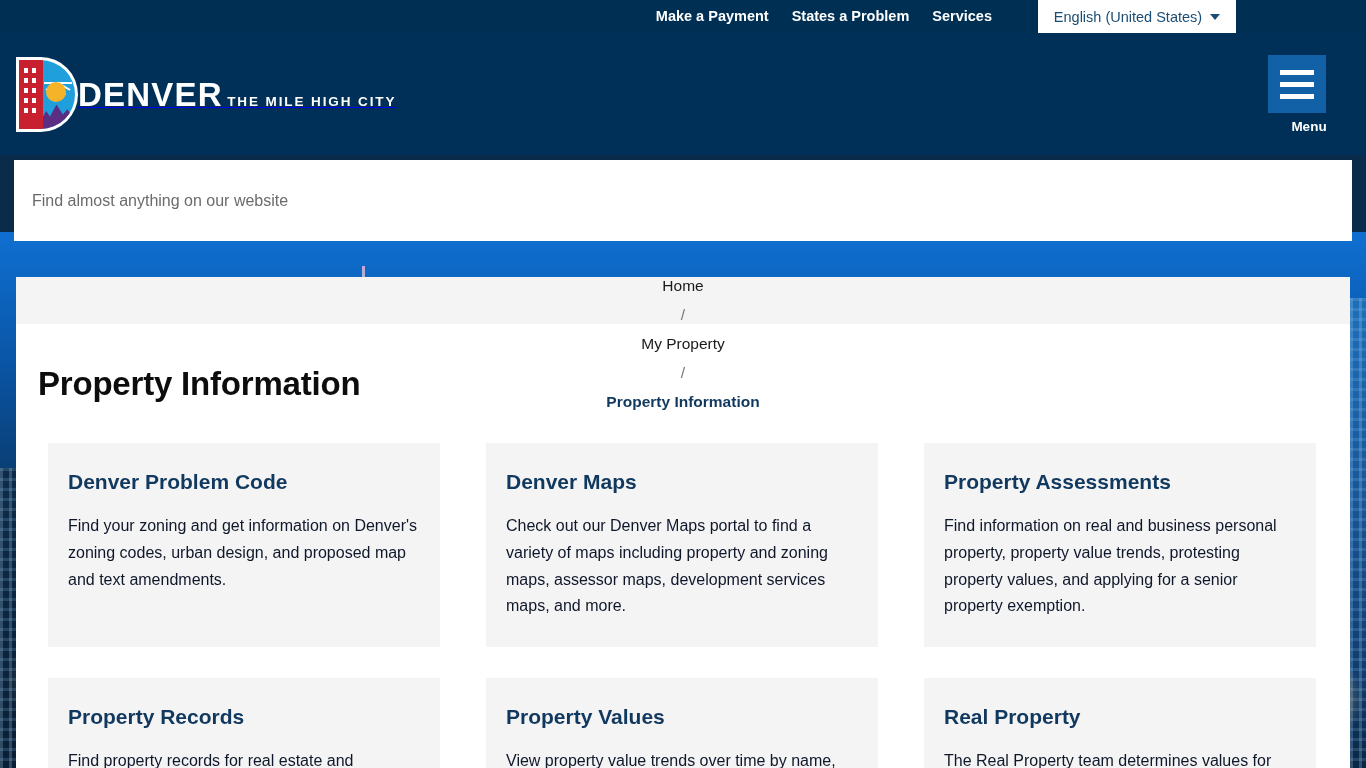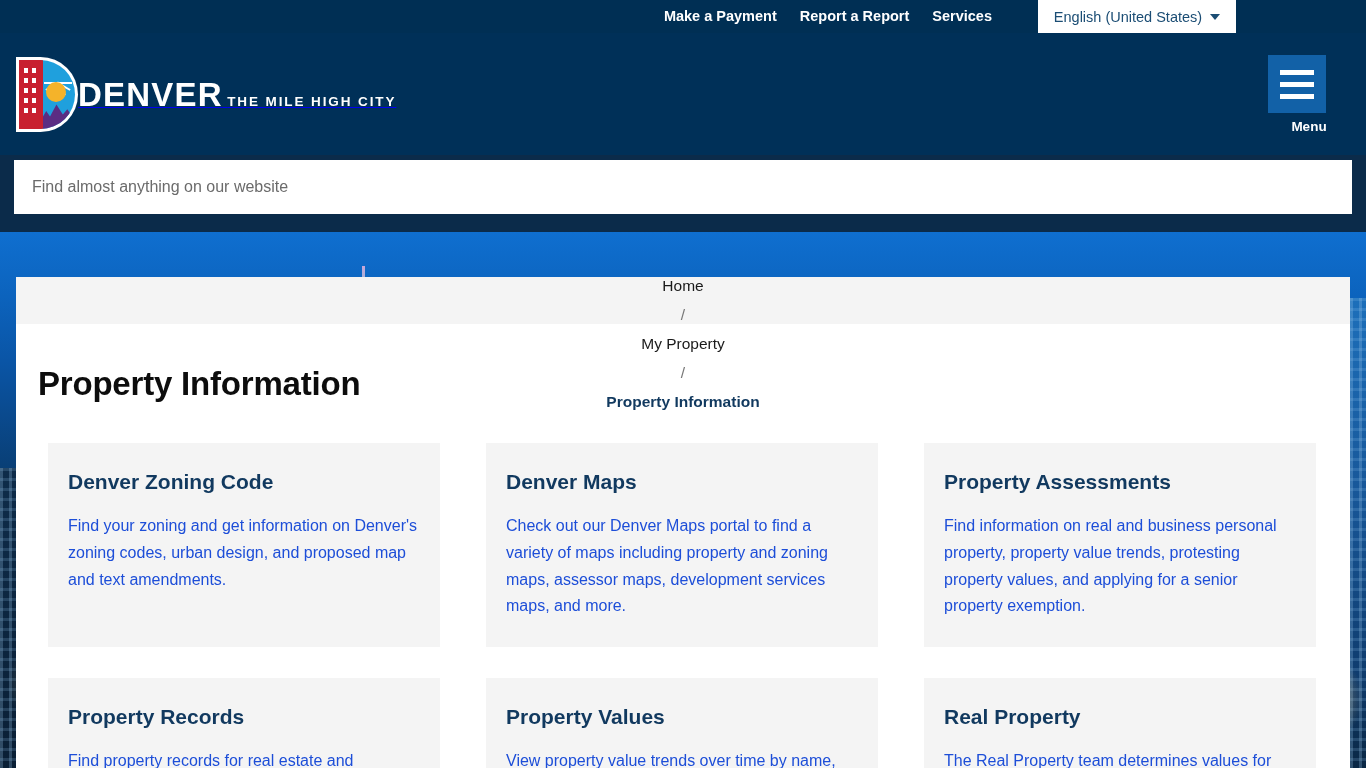--- a/index.html
+++ b/index.html
@@ -156,21 +156,21 @@
     justify-content: center; gap: 7px;
   }
   .menu-bar { width: 34px; height: 5px; background: #ffffff; }
   .menu-label {
     margin-top: 6px; color: #ffffff; font-size: 13.5px; font-weight: 700;
   }
 
   
   .search-row {
     position: absolute; left: 14px; top: 160px;
-    width: 1338px; height: 54px;
+    width: 1338px; height: 81px;
     background: #ffffff; display: flex; align-items: stretch;
   }
   .search-input {
     flex: 1; border: none; outline: none; background: transparent;
     padding: 0 18px; font-size: 16px; color: #3b3b3b;
     font-family: "Liberation Sans", sans-serif;
   }
   .search-input::placeholder { color: #6b6b6b; }
   .search-btn {
     width: 148px; background: #125d99; border: none; cursor: pointer;
@@ -221,21 +221,21 @@
     background: #f4f4f4;
     padding: 26px 22px 26px 20px;
     min-height: 204px;
     cursor: pointer;
   }
   .card-title {
     color: #11395f; font-size: 21px; font-weight: 700;
     line-height: 1.2; margin-bottom: 19px;
   }
   .card-desc {
-    color: #1d4ed8; font-size: 16px; line-height: 1.67;
+    color: #0f172a; font-size: 16px; line-height: 1.67;
   }
 </style>
 </head>
 <body>
 
 <div class="hero-bg">
   <div class="spire"></div>
   <div class="hero-city">
     <div class="bldg b1">
         <div class="win-grid"></div>
@@ -261,21 +261,21 @@
     <div class="neon"></div>
     <div class="sign"></div>
     <div class="glow-a"></div>
     <div class="glow-b"></div>
   </div>
 </div>
 
 <div class="topbar">
   <div class="topbar-links">
     <a class="topbar-link" href="#">Make a Payment</a>
-    <a class="topbar-link" href="#">Report a Report</a>
+    <a class="topbar-link" href="#">States a Problem</a>
     <a class="topbar-link" href="#">Services</a>
     <div class="lang-select">
       <span>English (United States)</span>
       <span class="caret"></span>
     </div>
   </div>
   <div class="topbar-spacer"></div>
 </div>
 
 <div class="masthead">
@@ -337,21 +337,21 @@
     <a class="bc-link" href="#">My Property</a>
     <span class="bc-sep">/</span>
     <span class="bc-current">Property Information</span>
   </nav>
 
   <h1 class="page-title">Property Information</h1>
 
   <div class="card-grid">
 
     <div class="card">
-      <div class="card-title">Denver Zoning Code</div>
+      <div class="card-title">Denver Problem Code</div>
       <div class="card-desc">Find your zoning and get information on Denver's zoning codes, urban design, and proposed map and text amendments.</div>
     </div>
 
     <div class="card">
       <div class="card-title">Denver Maps</div>
       <div class="card-desc">Check out our Denver Maps portal to find a variety of maps including property and zoning maps, assessor maps, development services maps, and more.</div>
     </div>
 
     <div class="card">
       <div class="card-title">Property Assessments</div>

